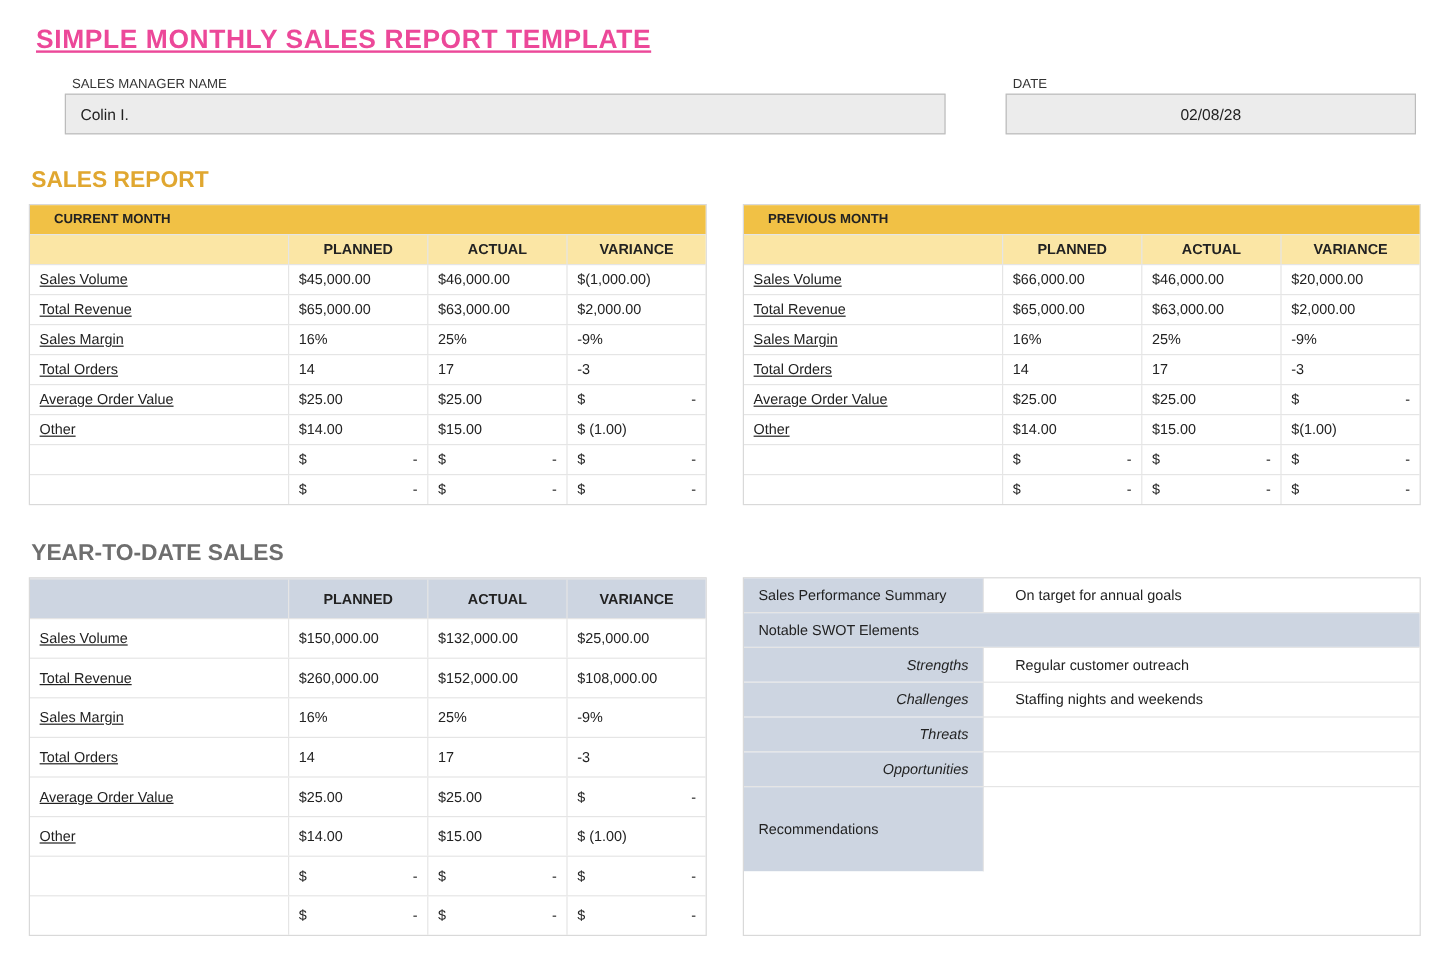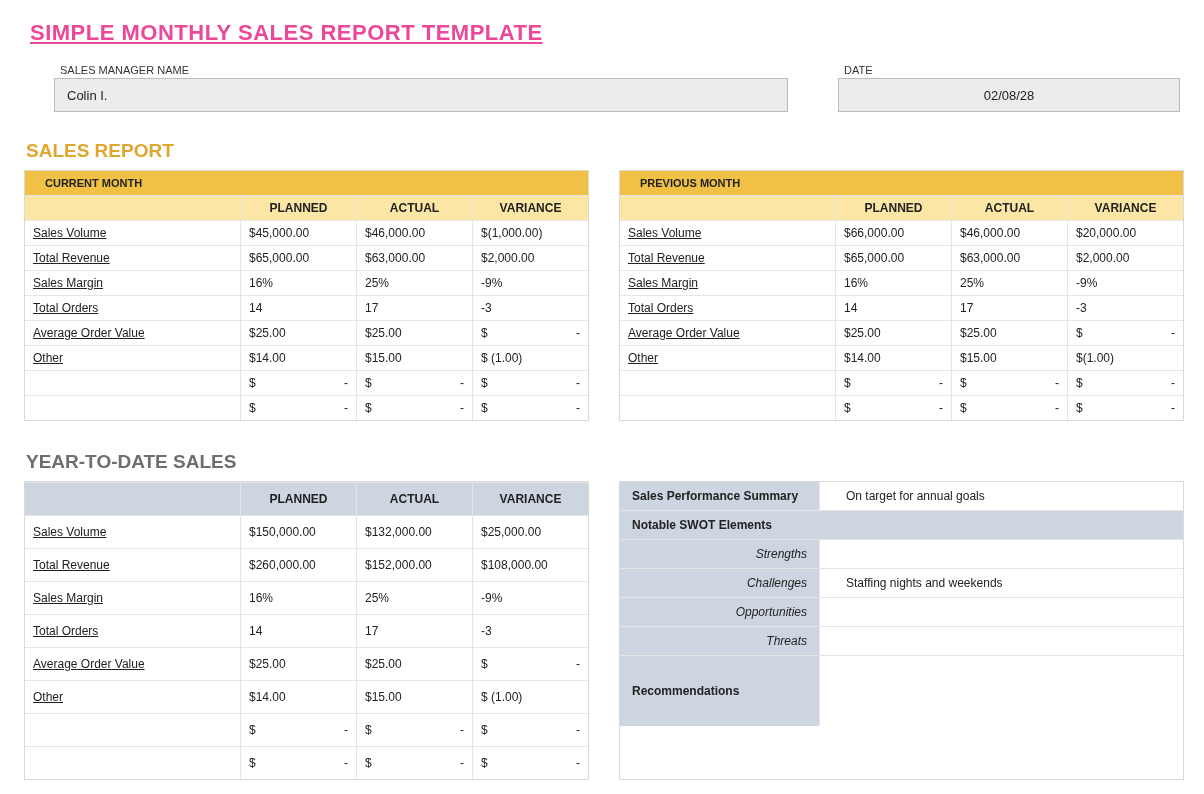--- a/index.html
+++ b/index.html
@@ -117,21 +117,21 @@
   .summary-row:first-child { border-top: none; }
   .summary-label {
     flex: 0 0 200px;
     background: #cdd5e1;
     padding: 7px 12px;
     font-size: 12px;
     display: flex;
     align-items: center;
     border-right: 1px solid #e5e5e5;
   }
-  .summary-label.bold   { font-weight: bold; }
+  .summary-label.bold   { font-weight: normal; }
   .summary-label.italic { font-style: italic; justify-content: flex-end; text-align: left; }
   .summary-value {
     flex: 1 1 auto;
     padding: 7px 26px;
     font-size: 12px;
     display: flex;
     align-items: center;
   }
   .summary-row.full .summary-label { flex: 1 1 100%; border-right: none; }
   .summary-row.tall .summary-label,
@@ -443,31 +443,32 @@
   <div class="summary-panel">
     <div class="summary-row">
       <div class="summary-label bold">Sales Performance Summary</div>
       <div class="summary-value">On target for annual goals</div>
     </div>
     <div class="summary-row full">
       <div class="summary-label bold">Notable SWOT Elements</div>
     </div>
     <div class="summary-row">
       <div class="summary-label italic">Strengths</div>
+      <div class="summary-value">Regular customer outreach</div>
     </div>
     <div class="summary-row">
       <div class="summary-label italic">Challenges</div>
       <div class="summary-value">Staffing nights and weekends</div>
     </div>
     <div class="summary-row">
+      <div class="summary-label italic">Threats</div>
+      <div class="summary-value"></div>
+    </div>
+    <div class="summary-row">
       <div class="summary-label italic">Opportunities</div>
-      <div class="summary-value"></div>
-    </div>
-    <div class="summary-row">
-      <div class="summary-label italic">Threats</div>
       <div class="summary-value"></div>
     </div>
     <div class="summary-row tall">
       <div class="summary-label bold">Recommendations</div>
       <div class="summary-value"></div>
     </div>
   </div>
 
 </div>
 

